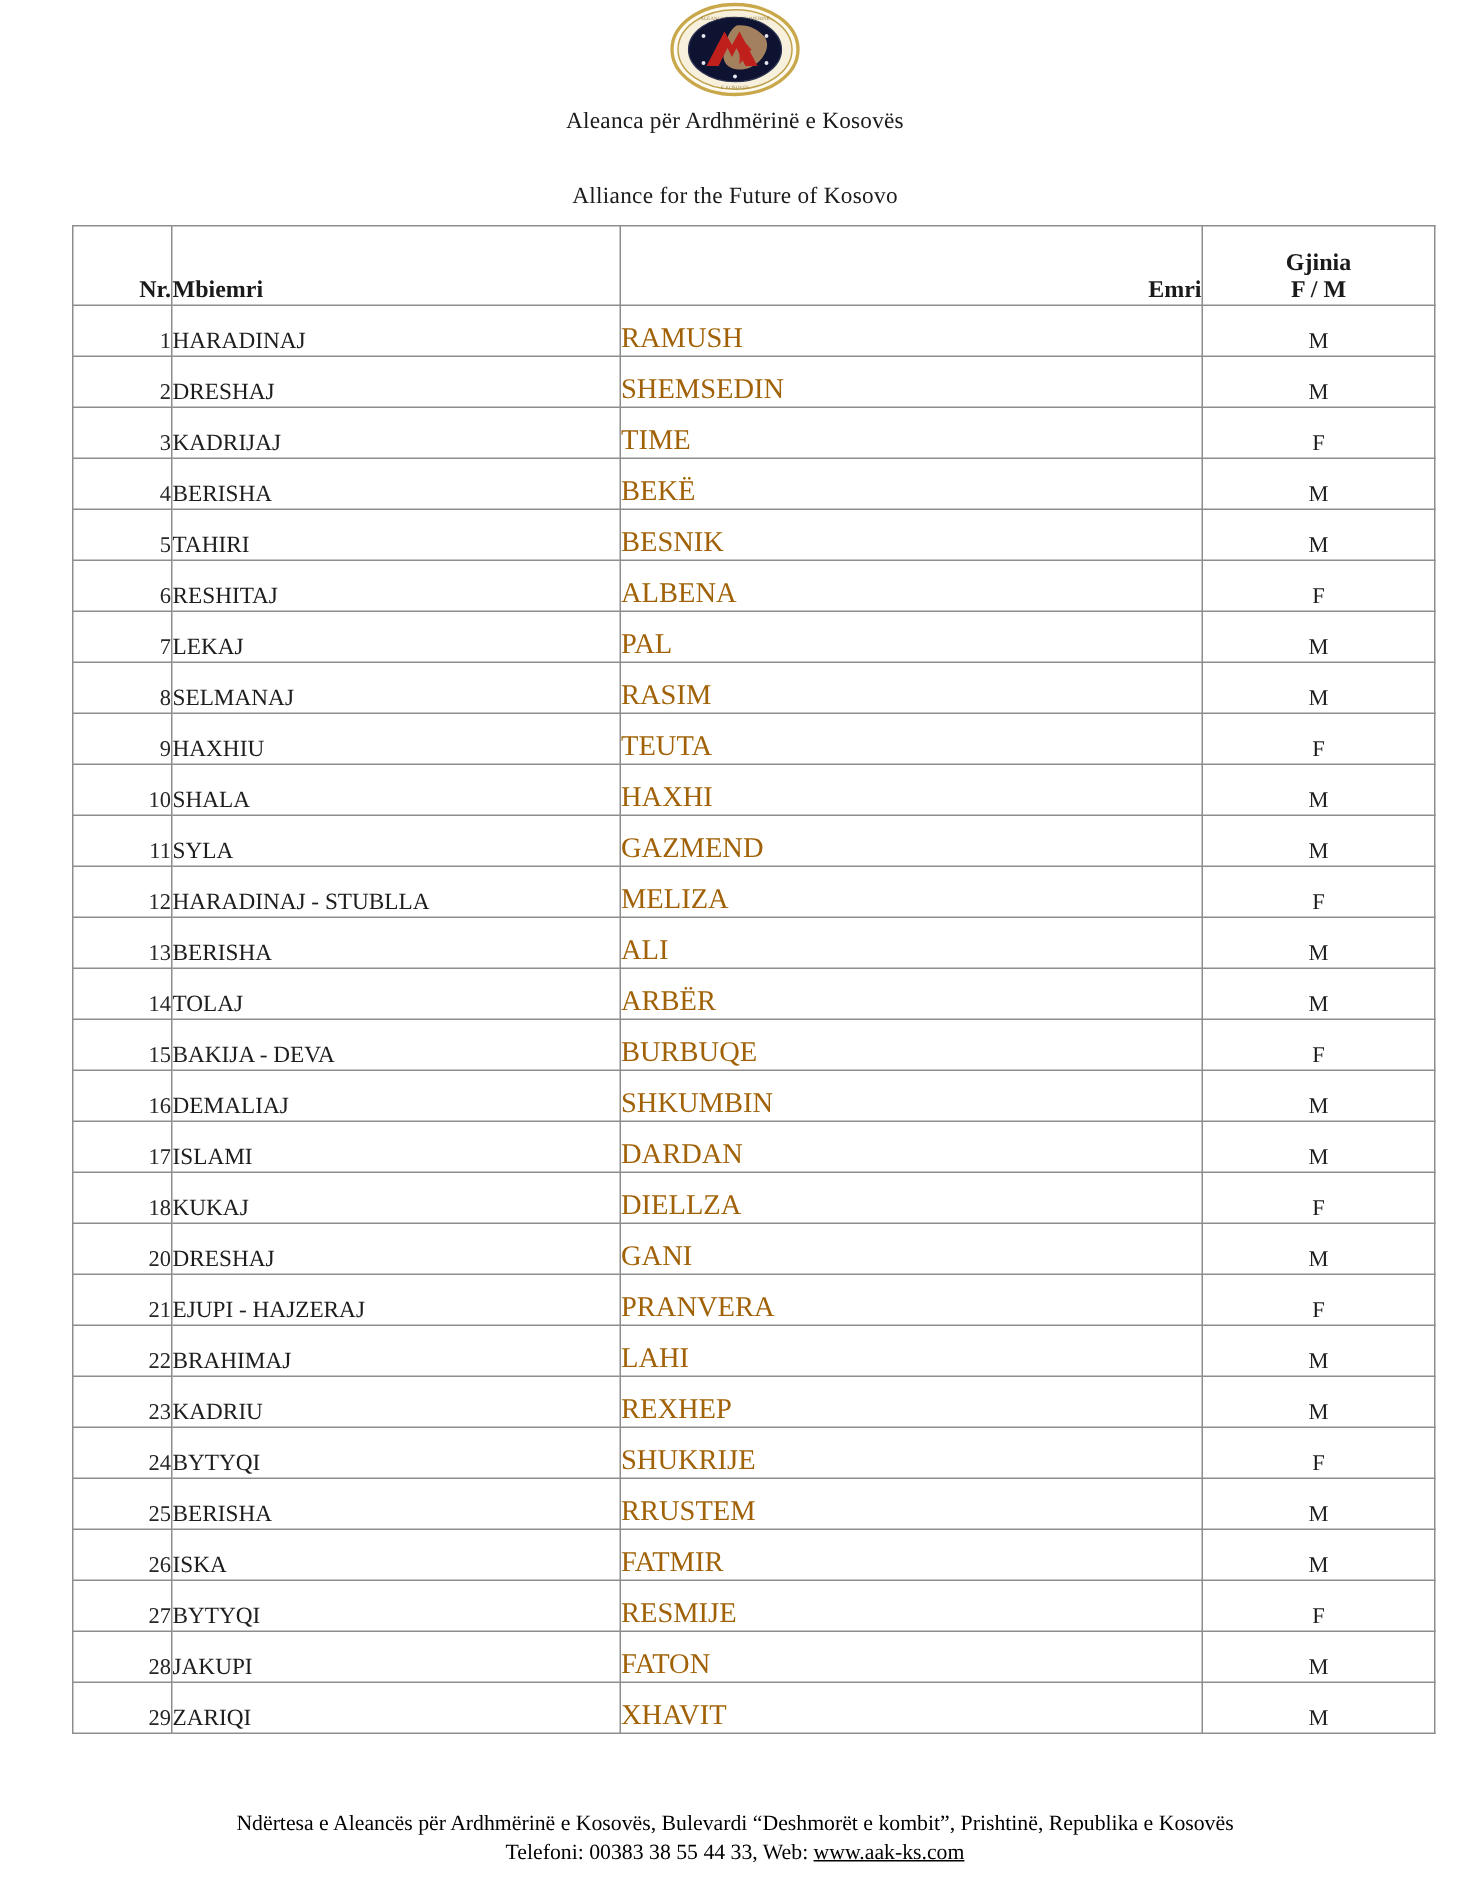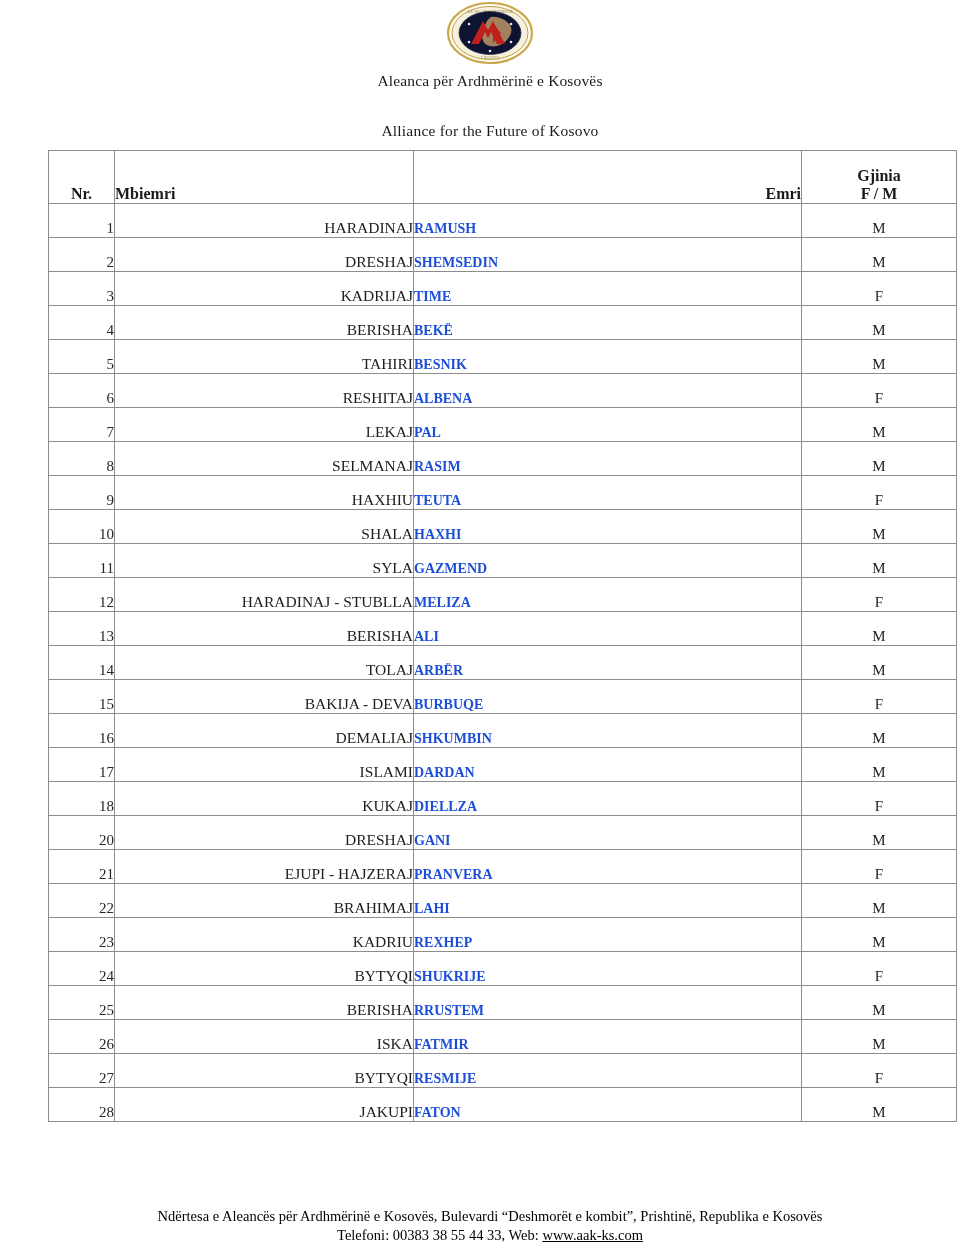--- a/index.html
+++ b/index.html
@@ -64,47 +64,46 @@
     vertical-align: bottom;
   }
 
   thead th {
     height: 52px;
     font-weight: bold;
     font-size: 16px;
     vertical-align: bottom;
     padding-bottom: 5px;
   }
-  th.h-nr    { text-align: center;  padding-right: 14px; }
+  th.h-nr    { text-align: right;  padding-right: 14px; }
   th.h-last  { text-align: left;   padding-left: 10px;  }
   th.h-first { text-align: right;   padding-left: 10px;  }
   th.h-gen   { text-align: center; line-height: 18px; vertical-align: middle; padding-bottom: 2px;}
 
   tbody tr { height: 34px; }
   td.d-nr {
     text-align: right;
     padding-right: 12px;
     font-size: 15px;
     padding-bottom: 3px;
     color: #262626;
   }
   td.d-last {
-    text-align: right;
+    text-align: left;
     padding-left: 10px;
     padding-bottom: 8px;
     font-size: 15.5px;
     color: #1d1d1d;
   }
   td.d-first {
     text-align: left;
     padding-left: 10px;
     padding-bottom: 2px;
-    font-size: 14px;
-    color: #1d4ed8;
-    font-weight: bold;
+    font-size: 19px;
+    color: #a16207;
   }
   td.d-gen {
     text-align: center;
     padding-bottom: 5px;
     font-size: 15px;
     color: #1d1d1d;
   }
 
   
   #footer {
@@ -331,20 +330,26 @@
           <td class="d-last">BYTYQI</td>
           <td class="d-first">RESMIJE</td>
           <td class="d-gen">F</td>
         </tr>
         <tr>
           <td class="d-nr">28</td>
           <td class="d-last">JAKUPI</td>
           <td class="d-first">FATON</td>
           <td class="d-gen">M</td>
         </tr>
+        <tr>
+          <td class="d-nr">29</td>
+          <td class="d-last">ZARIQI</td>
+          <td class="d-first">XHAVIT</td>
+          <td class="d-gen">M</td>
+        </tr>
       </tbody>
   </table>
 </div>
 
 <div id="footer">
   <div>Ndërtesa e Aleancës për Ardhmërinë e Kosovës, Bulevardi “Deshmorët e kombit”, Prishtinë, Republika e Kosovës</div>
   <div>
     <span>Telefoni: 00383 38 55 44 33, Web: </span><span class="url">www.aak-ks.com</span>
   </div>
 </div>

